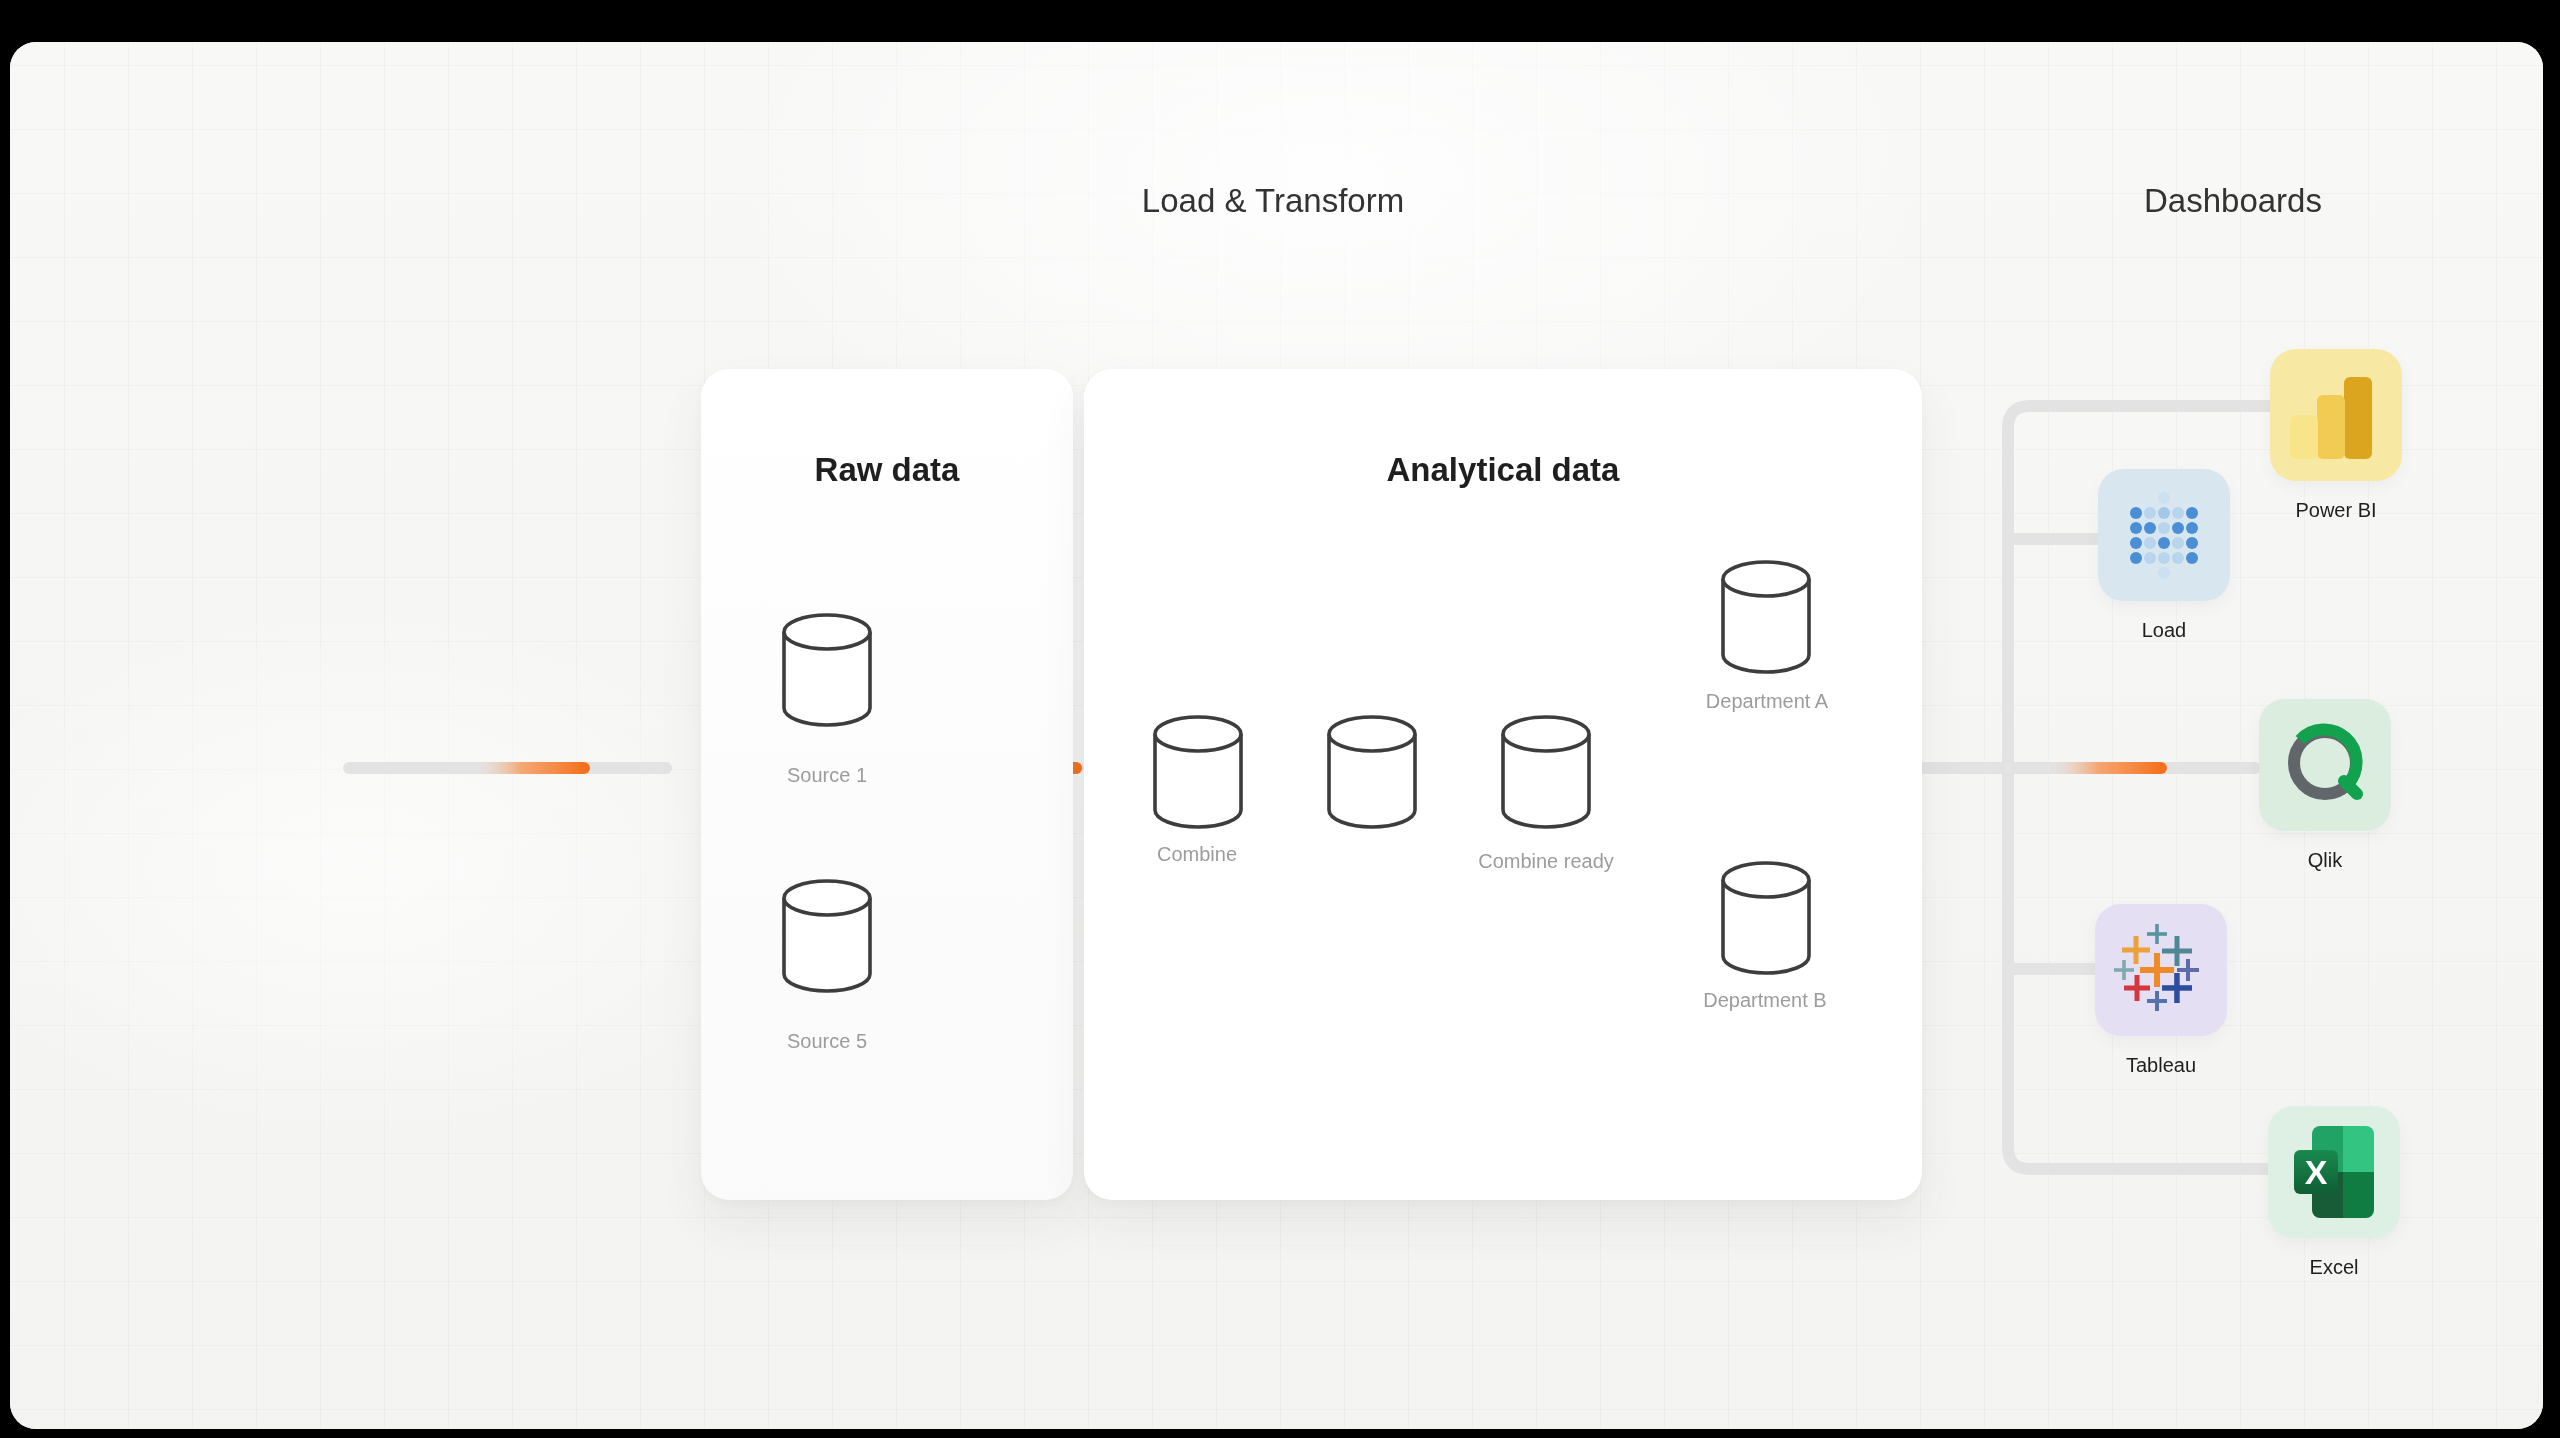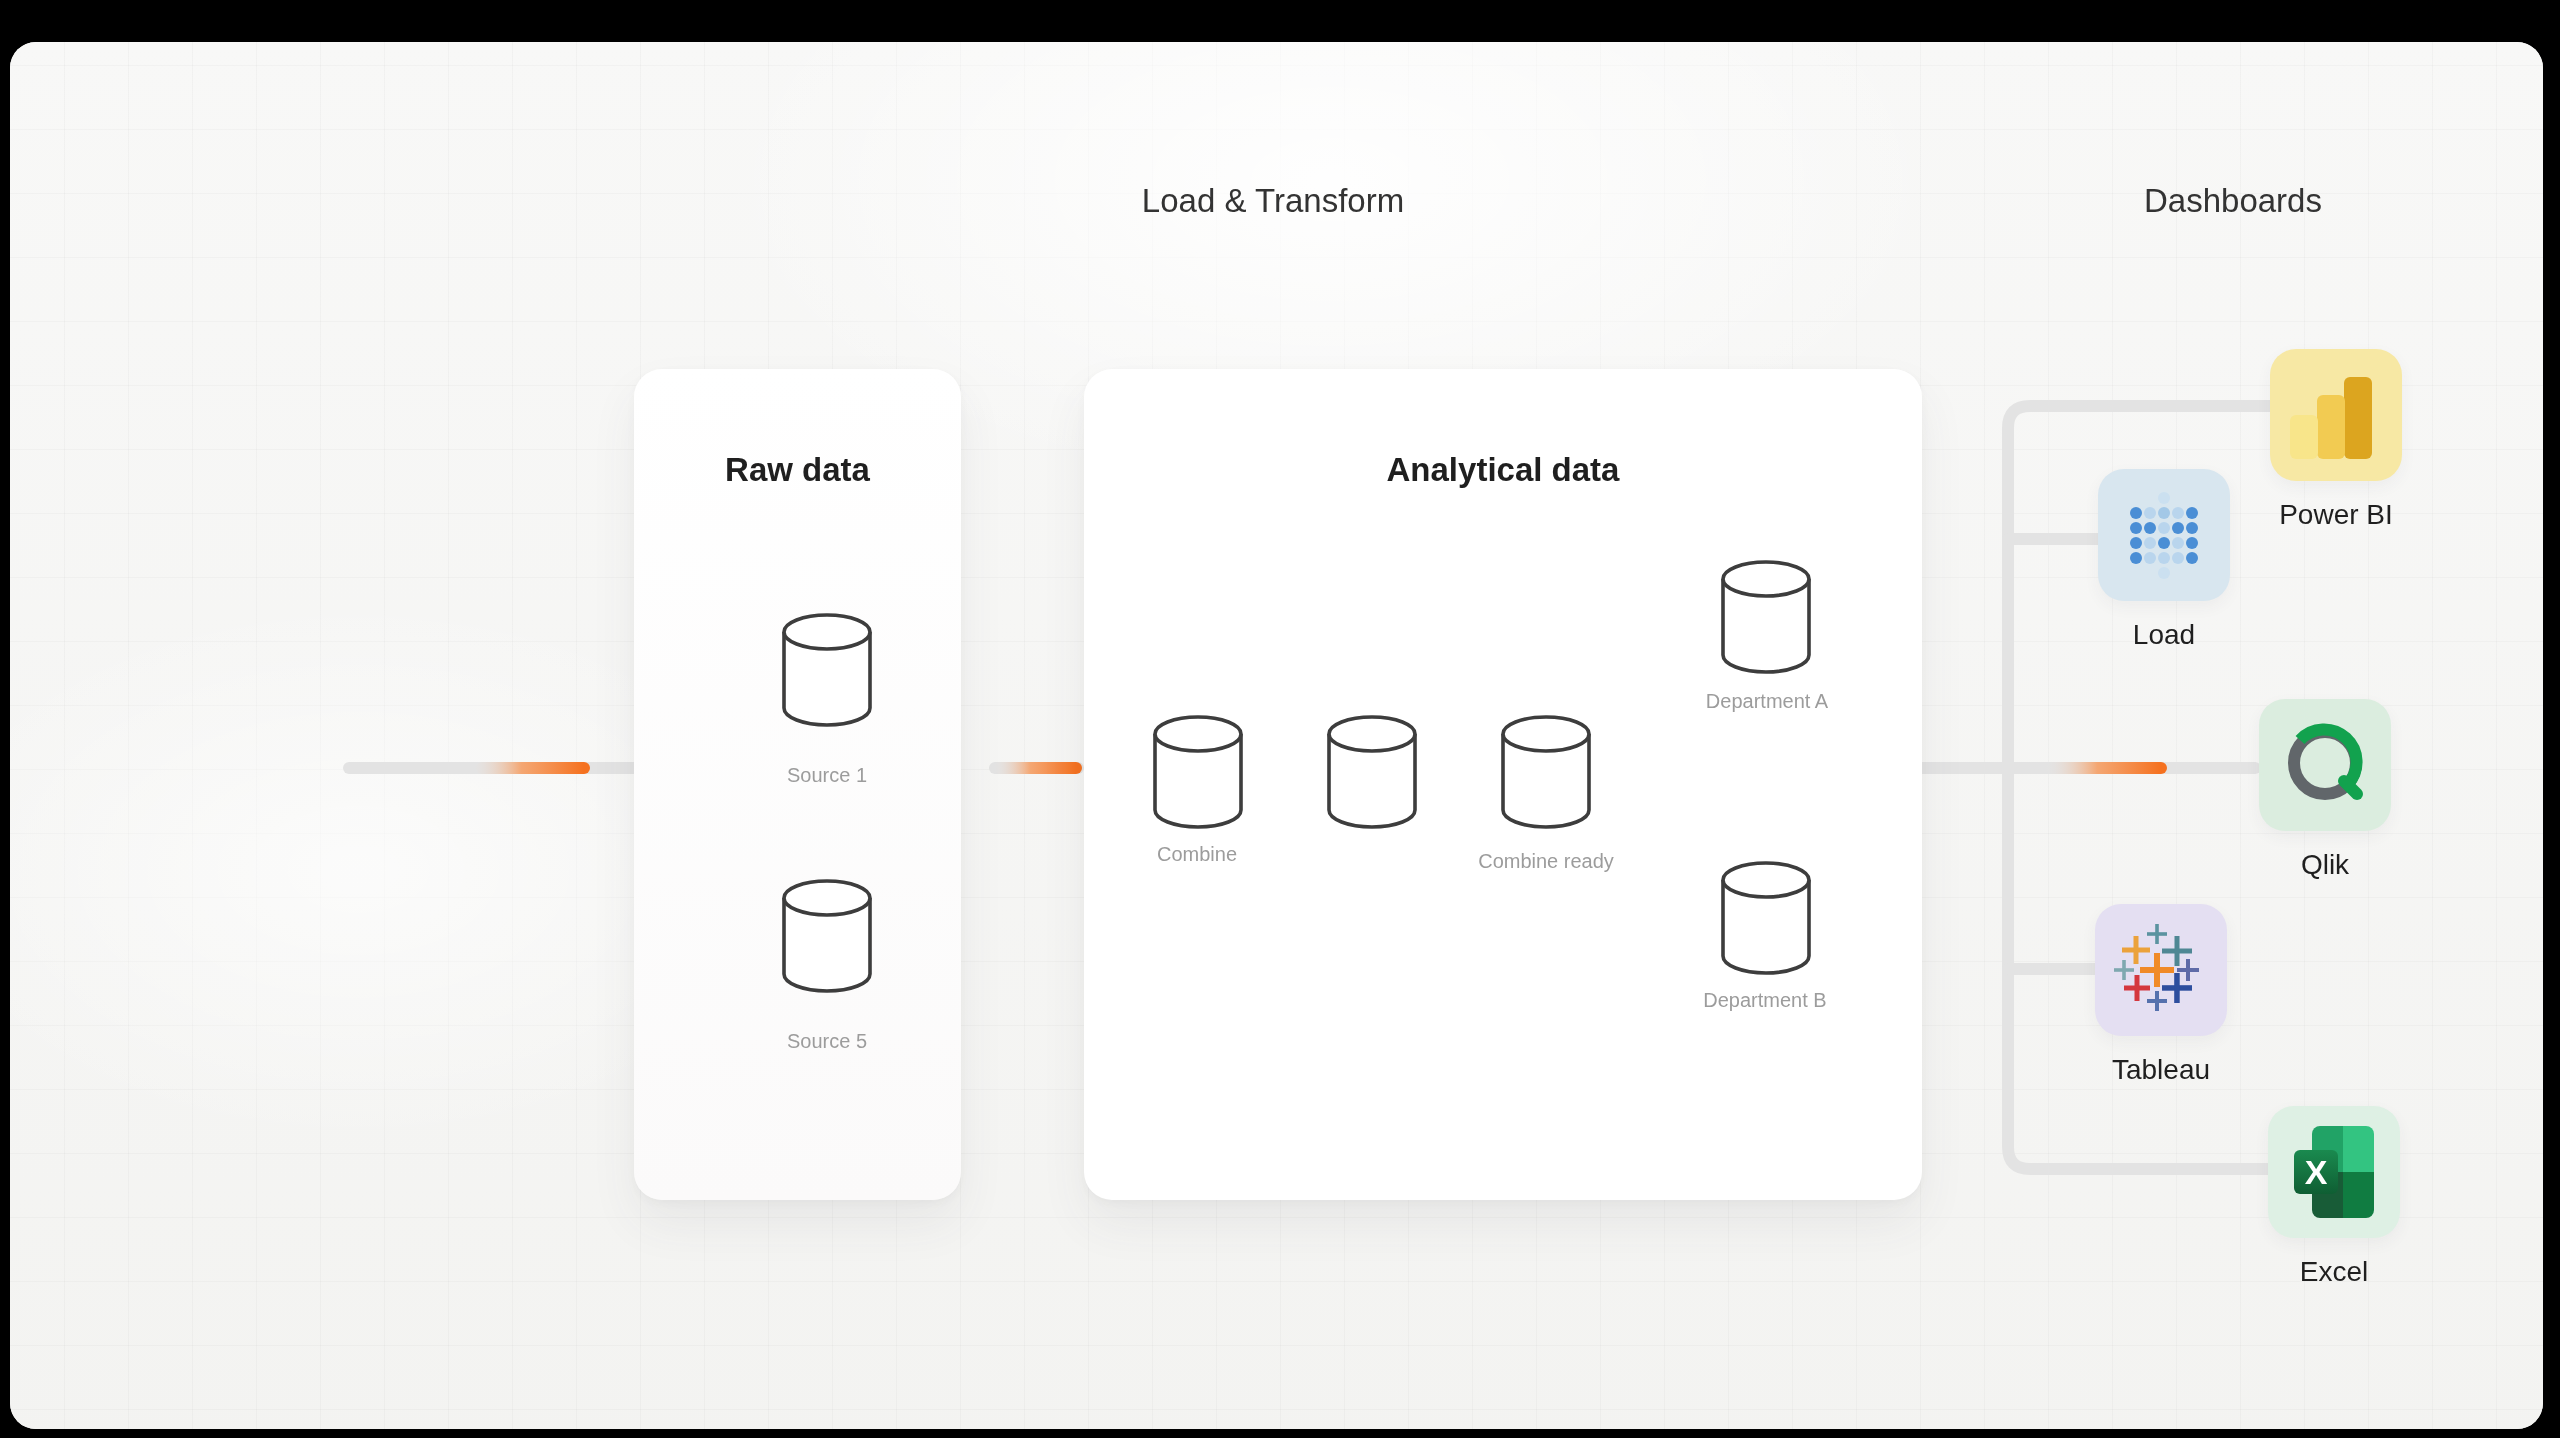--- a/index.html
+++ b/index.html
@@ -21,42 +21,42 @@
       linear-gradient(180deg,#f8f8f7,#f3f3f1);
   }
   .section-title{
     position:absolute;transform:translateX(-50%);
     font-size:33px;color:#333;white-space:nowrap;
   }
   .panel{
     position:absolute;background:#fff;border-radius:28px;
     box-shadow:0 24px 48px rgba(70,70,80,.07), 0 3px 8px rgba(70,70,80,.04);
   }
-  .panel.raw{left:634px;top:333px;width:327px;height:831px;
+  .panel.raw{left:701px;top:333px;width:372px;height:831px;
     background:linear-gradient(180deg,#ffffff,#fbfafa);}
   .panel.ana{left:1084px;top:333px;width:838px;height:831px;}
   .panel-title{
     padding-top:82px;text-align:center;
     font-size:33px;font-weight:bold;color:#1f1f1f;
   }
   .connectors{position:absolute;left:0;top:0;pointer-events:none}
   .cyl{position:absolute;width:96px;height:118px}
   .node-label{
     position:absolute;transform:translateX(-50%);
     font-size:20px;color:#9c9c9c;white-space:nowrap;text-align:center;
   }
   .node-label.wrap{white-space:normal;width:150px;line-height:34px}
   .tool{position:absolute;width:132px}
   .tile{
     position:absolute;left:0;top:0;width:132px;height:132px;border-radius:26px;
     box-shadow:0 6px 16px rgba(60,60,70,.05);
   }
   .tool-label{
     position:absolute;top:150px;width:132px;text-align:center;
-    font-size:28px;color:#1f1f1f;white-space:nowrap;
+    font-size:20px;color:#1f1f1f;white-space:nowrap;
   }
   .tile svg{position:absolute;left:0;top:0}
 </style>
 </head>
 <body>
 
 <div class="canvas">
 <div class="world">
 
   <div class="section-title" style="left:1273px;top:146px">Load &amp; Transform</div>

